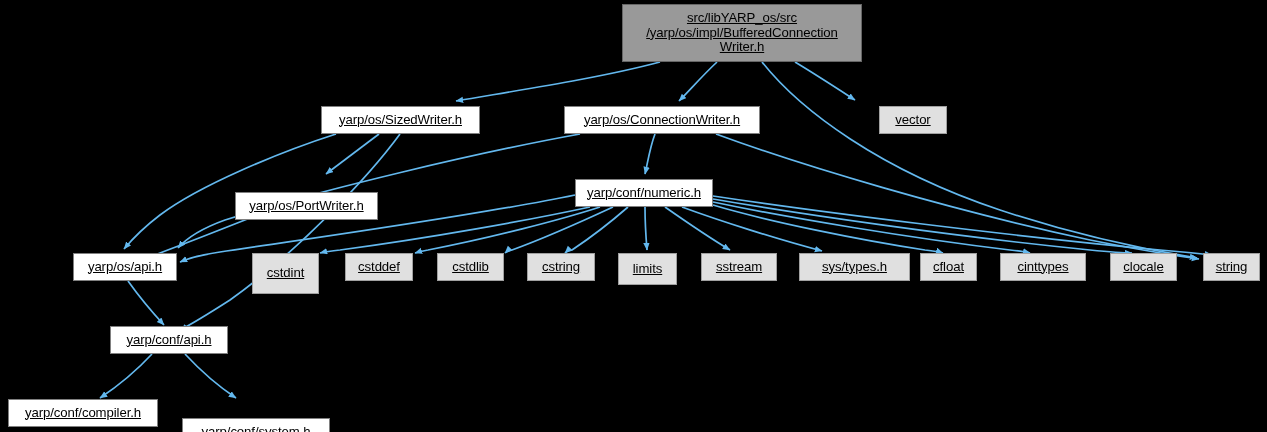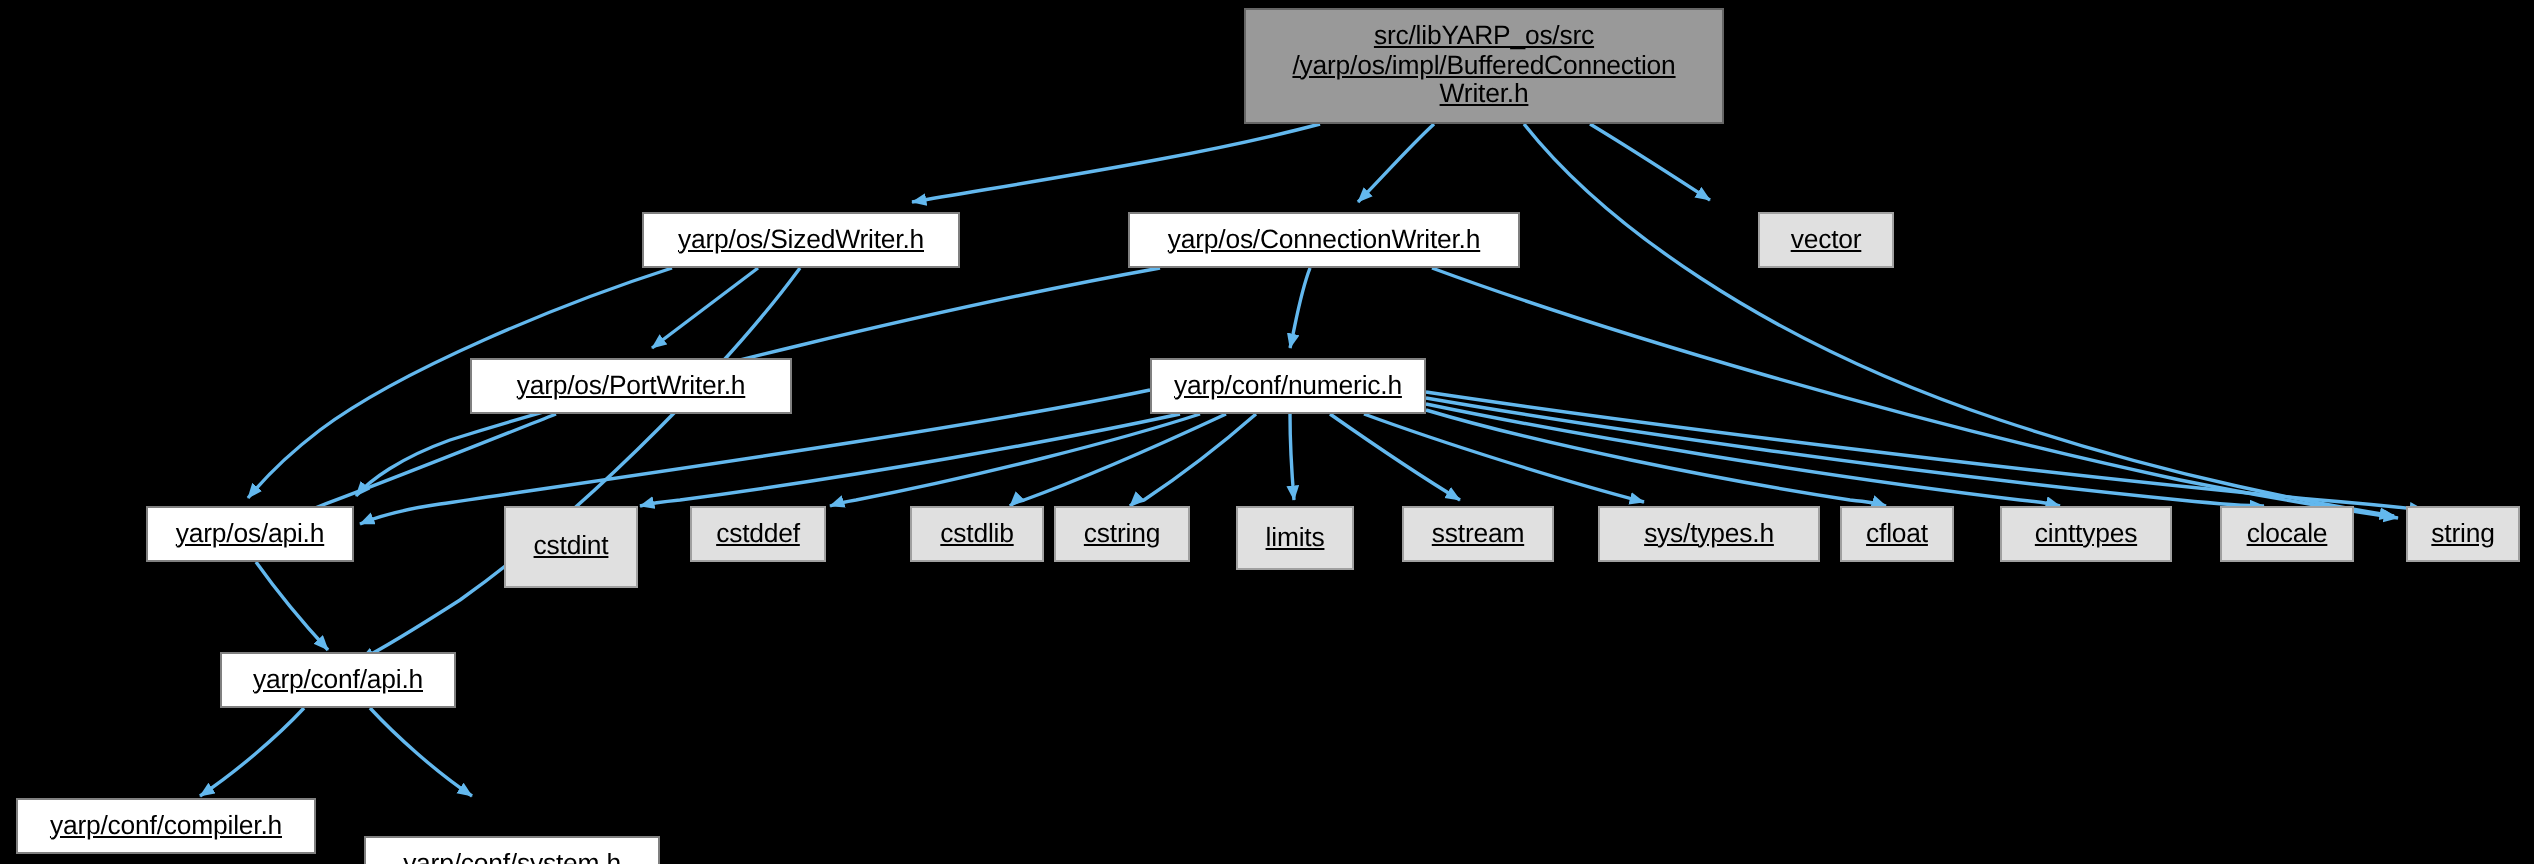--- a/index.html
+++ b/index.html
@@ -51,26 +51,26 @@
         <path d="M 185,354 C 198,368 218,386 236,398" fill="none" stroke="#63b8ee" stroke-width="1.7" marker-end="url(#ah)"></path>
       </g>
   </svg>
   <div id="node-layer">
       <div class="node root" style="left: 622px; top: 4px; width: 240px; height: 58px;"><span>src/libYARP_os/src
 /yarp/os/impl/BufferedConnection
 Writer.h</span></div>
       <div class="node" style="left: 321px; top: 106px; width: 159px; height: 28px;"><span>yarp/os/SizedWriter.h</span></div>
       <div class="node" style="left: 564px; top: 106px; width: 196px; height: 28px;"><span>yarp/os/ConnectionWriter.h</span></div>
       <div class="node sys" style="left: 847px; top: 106px; width: 68px; height: 28px; margin-left: 32px;"><span>vector</span></div>
-      <div class="node" style="left: 235px; top: 179px; width: 161px; height: 28px;"><span>yarp/os/PortWriter.h</span></div>
+      <div class="node" style="left: 235px; top: 192px; width: 143px; height: 28px;"><span>yarp/os/PortWriter.h</span></div>
       <div class="node" style="left: 575px; top: 179px; width: 138px; height: 28px;"><span>yarp/conf/numeric.h</span></div>
       <div class="node" style="left: 73px; top: 253px; width: 104px; height: 28px;"><span>yarp/os/api.h</span></div>
       <div class="node sys" style="left: 252px; top: 253px; width: 67px; height: 41px;"><span>cstdint</span></div>
       <div class="node sys" style="left: 345px; top: 253px; width: 68px; height: 28px;"><span>cstddef</span></div>
-      <div class="node sys" style="left: 437px; top: 253px; width: 67px; height: 28px; margin-left: 18px;"><span>cstdlib</span></div>
+      <div class="node sys" style="left: 437px; top: 253px; width: 67px; height: 28px;"><span>cstdlib</span></div>
       <div class="node sys" style="left: 527px; top: 253px; width: 68px; height: 28px;"><span>cstring</span></div>
       <div class="node sys" style="left: 618px; top: 253px; width: 59px; height: 32px;"><span>limits</span></div>
       <div class="node sys" style="left: 701px; top: 253px; width: 76px; height: 28px;"><span>sstream</span></div>
       <div class="node sys" style="left: 799px; top: 253px; width: 111px; height: 28px;"><span>sys/types.h</span></div>
       <div class="node sys" style="left: 920px; top: 253px; width: 57px; height: 28px;"><span>cfloat</span></div>
       <div class="node sys" style="left: 1000px; top: 253px; width: 86px; height: 28px;"><span>cinttypes</span></div>
       <div class="node sys" style="left: 1110px; top: 253px; width: 67px; height: 28px;"><span>clocale</span></div>
       <div class="node sys" style="left: 1203px; top: 253px; width: 57px; height: 28px;"><span>string</span></div>
       <div class="node" style="left: 110px; top: 326px; width: 118px; height: 28px;"><span>yarp/conf/api.h</span></div>
       <div class="node" style="left: 8px; top: 399px; width: 150px; height: 28px;"><span>yarp/conf/compiler.h</span></div>

